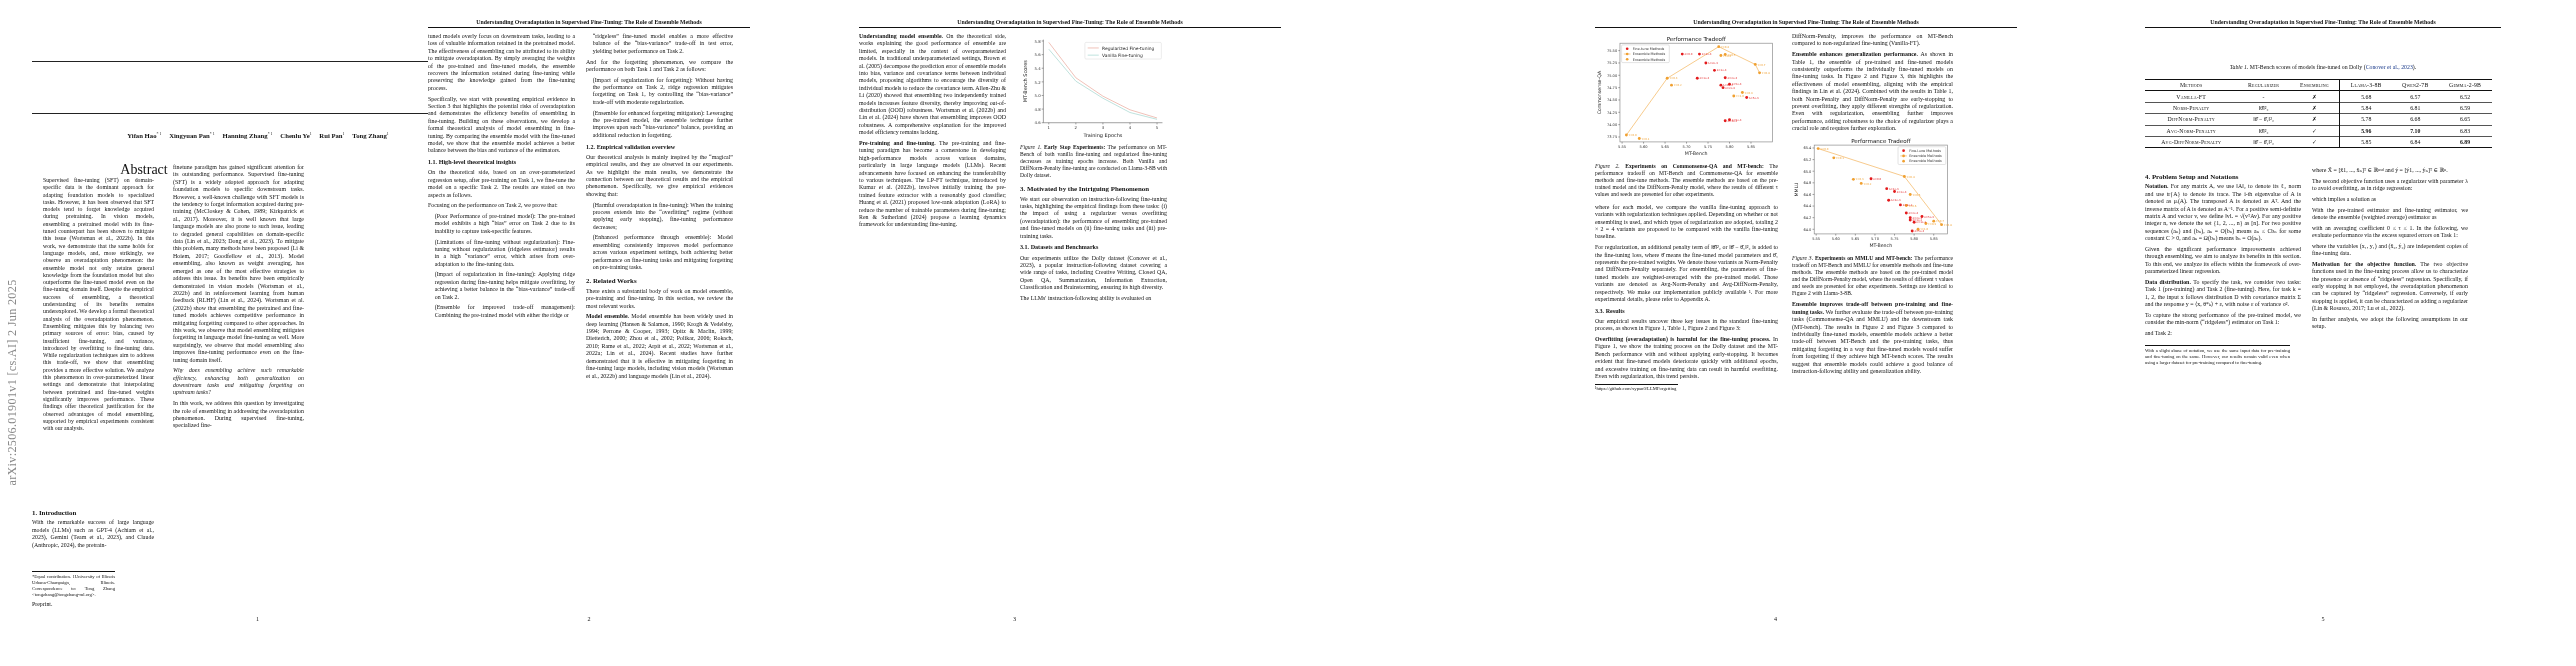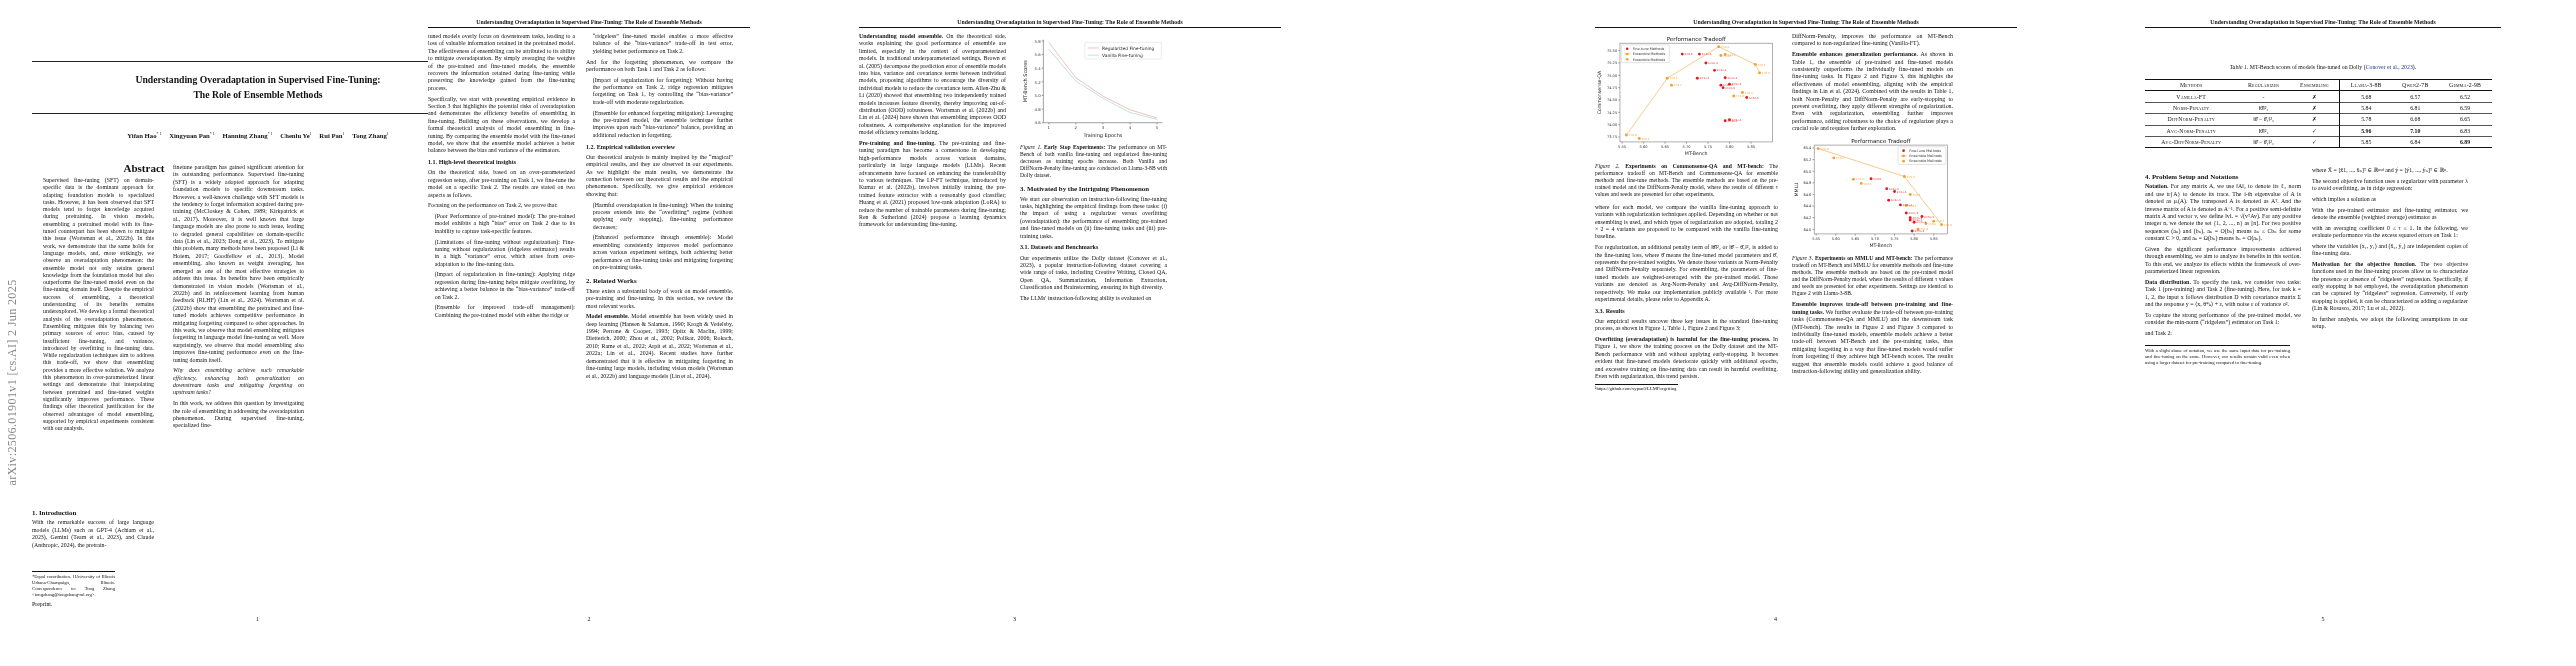--- a/index.html
+++ b/index.html
@@ -13,44 +13,40 @@
   .subsec{font-weight:bold;font-size:6.1px;margin:4.4px 0 2.8px 0;text-align:left;}
   .cite{color:#1a3a8a;}
   .cap{font-size:5.6px;line-height:7px;text-align:justify;}
   .cap b{font-weight:bold;}
   .arxiv{position:absolute;left:4.4px;top:233px;width:13.3px;height:300px;}
   .arxiv span{position:absolute;left:-142px;top:142px;width:300px;transform:rotate(-90deg);font-size:12.2px;color:#888;white-space:nowrap;text-align:center;letter-spacing:0.3px;}
   .title-rule{position:absolute;left:32px;width:452px;border-top:1.2px solid #222;}
   .title{position:absolute;left:32px;top:73px;width:452px;text-align:center;font-weight:bold;font-size:9.7px;line-height:14.5px;}
   .authors{position:absolute;left:32px;top:132px;width:452px;text-align:center;font-weight:bold;font-size:6.7px;}
   .authors sup{font-weight:normal;font-size:3.9px;}
-  .abs-title{position:absolute;left:44px;top:162px;width:200px;text-align:center;font-weight:bold;font-size:11px;}
+  .abs-title{position:absolute;left:44px;top:162px;width:200px;text-align:center;font-weight:normal;font-size:14px;}
   table.t1{border-collapse:collapse;font-size:5.8px;width:100%;}
   table.t1 th,table.t1 td{padding:2.2px 3.3px;text-align:center;font-weight:normal;}
   table.t1 thead tr{border-top:0.8px solid #111;border-bottom:0.6px solid #111;}
   table.t1 tbody tr{border-bottom:0.6px solid #555;}
   table.t1 tbody tr:last-child{border-bottom:0.8px solid #111;}
   table.t1 .sc{font-variant:small-caps;letter-spacing:0.2px;}
   table.t1 .vsep{border-left:0.6px solid #111;}
   .bold{font-weight:bold!important;}
   svg text{font-family:"DejaVu Sans",sans-serif;}
   .foot{font-size:4.7px;line-height:6.1px;border-top:0.4px solid #111;padding-top:1.7px;width:83px;}
 </style>
 </head>
 <body>
 
 <div class="page" style="left:0;">
   <div class="arxiv">
       <span>arXiv:2506.01901v1  [cs.AI]  2 Jun 2025</span>
     </div>
   <div class="title-rule" style="top:61px;"></div>
-  <div class="title">
-    <div>Understanding Overadaptation in Supervised Fine-Tuning:</div>
-    <div>The Role of Ensemble Methods</div>
-  </div>
   <div class="title-rule" style="top:113px;"></div>
   <div class="authors" id="authors"><span style="margin: 0px 3.9px;"><span>Yifan Hao</span><sup>* 1</sup></span><span style="margin: 0px 3.9px;"><span>Xingyuan Pan</span><sup>* 1</sup></span><span style="margin: 0px 3.9px;"><span>Hanning Zhang</span><sup>* 1</sup></span><span style="margin: 0px 3.9px;"><span>Chenlu Ye</span><sup>1</sup></span><span style="margin: 0px 3.9px;"><span>Rui Pan</span><sup>1</sup></span><span style="margin: 0px 3.9px;"><span>Tong Zhang</span><sup>1</sup></span></div>
 
   <div class="abs-title">Abstract</div>
   <div class="col" style="left:43px;top:177px;width:111px;font-size:5.8px;line-height:7.3px;">
     <p>Supervised fine-tuning (SFT) on domain-specific data is the dominant approach for adapting foundation models to specialized tasks. However, it has been observed that SFT models tend to forget knowledge acquired during pretraining. In vision models, ensembling a pretrained model with its fine-tuned counterpart has been shown to mitigate this issue (Wortsman et al., 2022b). In this work, we demonstrate that the same holds for language models, and, more strikingly, we observe an overadaptation phenomenon: the ensemble model not only retains general knowledge from the foundation model but also outperforms the fine-tuned model even on the fine-tuning domain itself. Despite the empirical success of ensembling, a theoretical understanding of its benefits remains underexplored. We develop a formal theoretical analysis of the overadaptation phenomenon. Ensembling mitigates this by balancing two primary sources of error: bias, caused by insufficient fine-tuning, and variance, introduced by overfitting to fine-tuning data. While regularization techniques aim to address this trade-off, we show that ensembling provides a more effective solution. We analyze this phenomenon in over-parameterized linear settings and demonstrate that interpolating between pretrained and fine-tuned weights significantly improves performance. These findings offer theoretical justification for the observed advantages of model ensembling, supported by empirical experiments consistent with our analysis.</p>
   </div>
   <div class="col" style="left:32px;top:503px;width:122px;">
     <div class="sec">1. Introduction</div>
     <p>With the remarkable success of large language models (LLMs) such as GPT-4 (Achiam et al., 2023), Gemini (Team et al., 2023), and Claude (Anthropic, 2024), the pretrain-</p>

